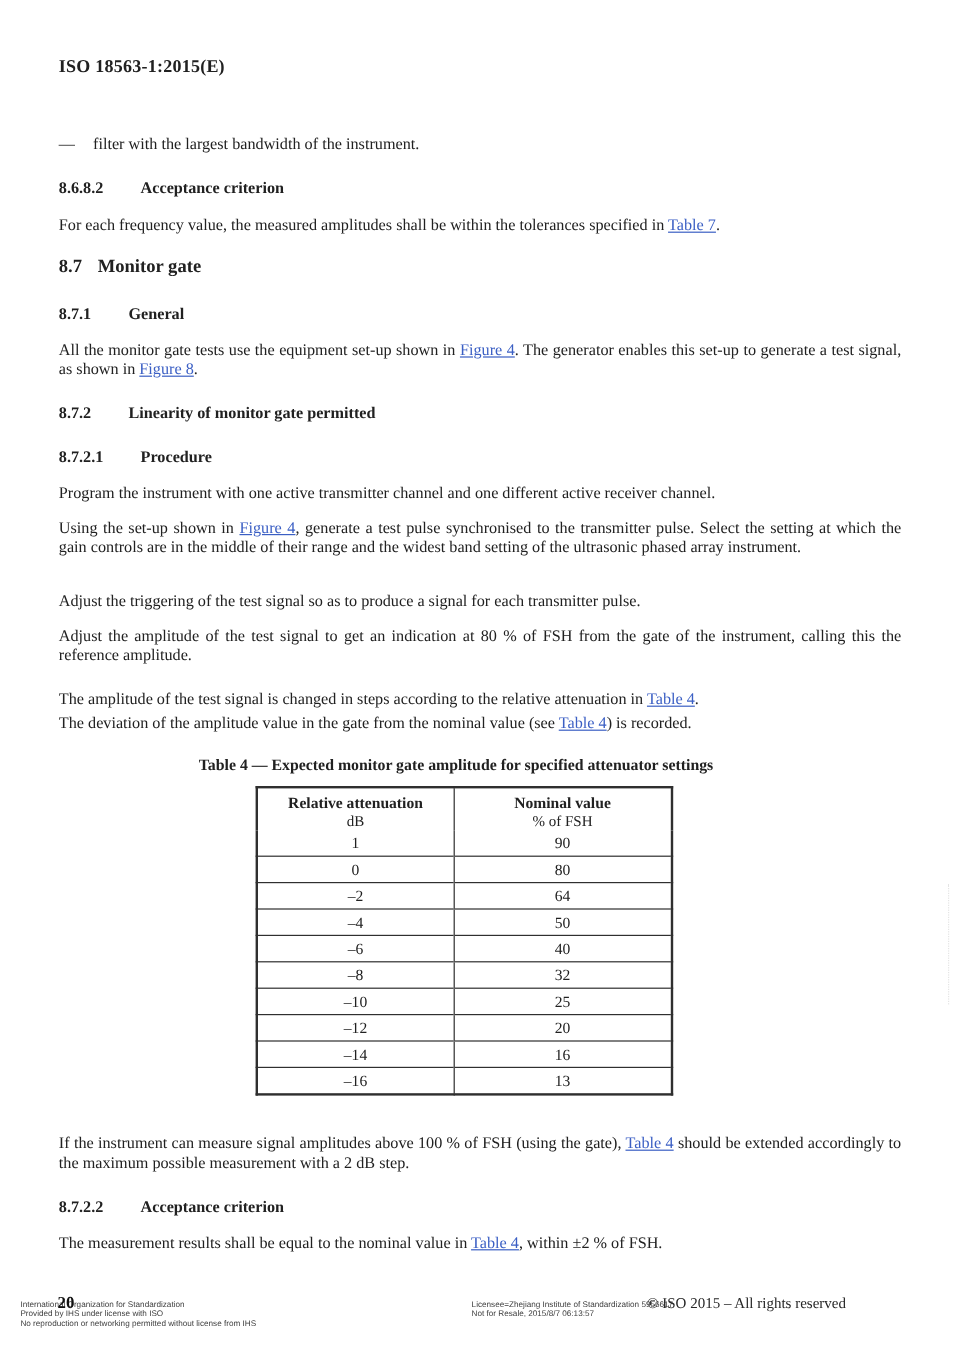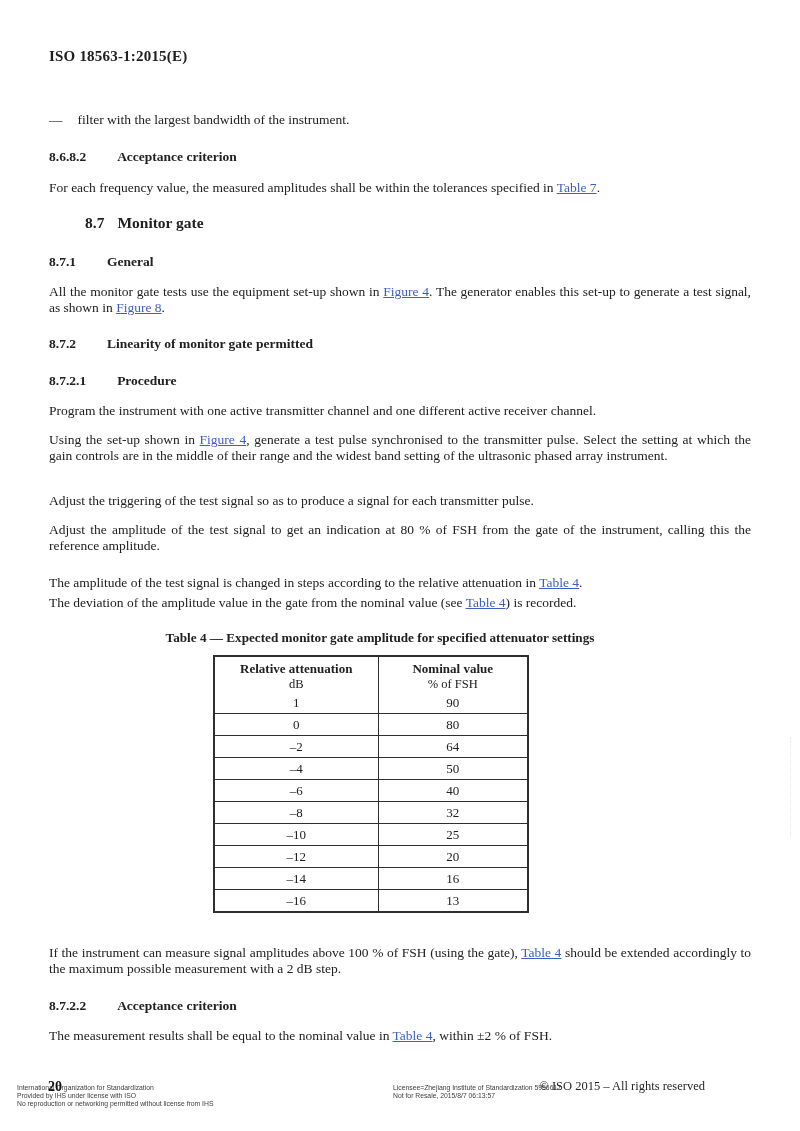--- a/index.html
+++ b/index.html
@@ -10,39 +10,39 @@
     color:#212121;
   }
   .blk { position:absolute; left:49px; width:702px; }
 
   .running-header { font-size:15px; font-weight:bold; letter-spacing:0.2px; }
 
   .p { font-size:13.5px; line-height:15.6px; text-align:justify; }
   .p .dash { display:inline-block; margin-right:15px; }
 
   .h3 { font-size:13.5px; font-weight:bold; }
-  .h2 { font-size:15.5px; font-weight:bold;margin-left:36px; }
+  .h2 { font-size:15.5px; font-weight:bold; }
   .hnum { margin-right:31px; }
 
   a.doclink, .doclink {
     color:#3b5fc4; text-decoration:underline; cursor:pointer;
   }
 
   .tbl-caption { position:absolute; left:49px; width:662px; text-align:center;
     font-size:13.2px; font-weight:bold; }
 
   table.attn {
     position:absolute; left:213px; top:655px;
     border-collapse:collapse; border:2px solid #2f2f2f;
     font-size:13px; color:#212121;
     table-layout:fixed;
   }
   table.attn th, table.attn td { text-align:center; vertical-align:middle; }
   table.attn th { width:164px; font-weight:bold; padding-top:4px; border-bottom:none; }
-  table.attn th:last-child { width:150px; }
+  table.attn th:last-child { width:182px; }
   table.attn .th-title { font-size:13px; line-height:16px; }
   table.attn .th-unit  { font-size:12.5px; line-height:15px; font-weight:normal; }
   table.attn td { height:21px; line-height:21px; }
   table.attn tbody tr td { border-top:1.5px solid #2f2f2f; }
   table.attn tbody tr.rowfirst td { border-top:none; }
   table.attn th + th, table.attn td + td { border-left:1.5px solid #2f2f2f; }
 
   .footer-small {
     position:absolute; font-family:"Liberation Sans", sans-serif;
     font-size:6.8px; line-height:8.2px; color:#3d3d3d; white-space:nowrap;

